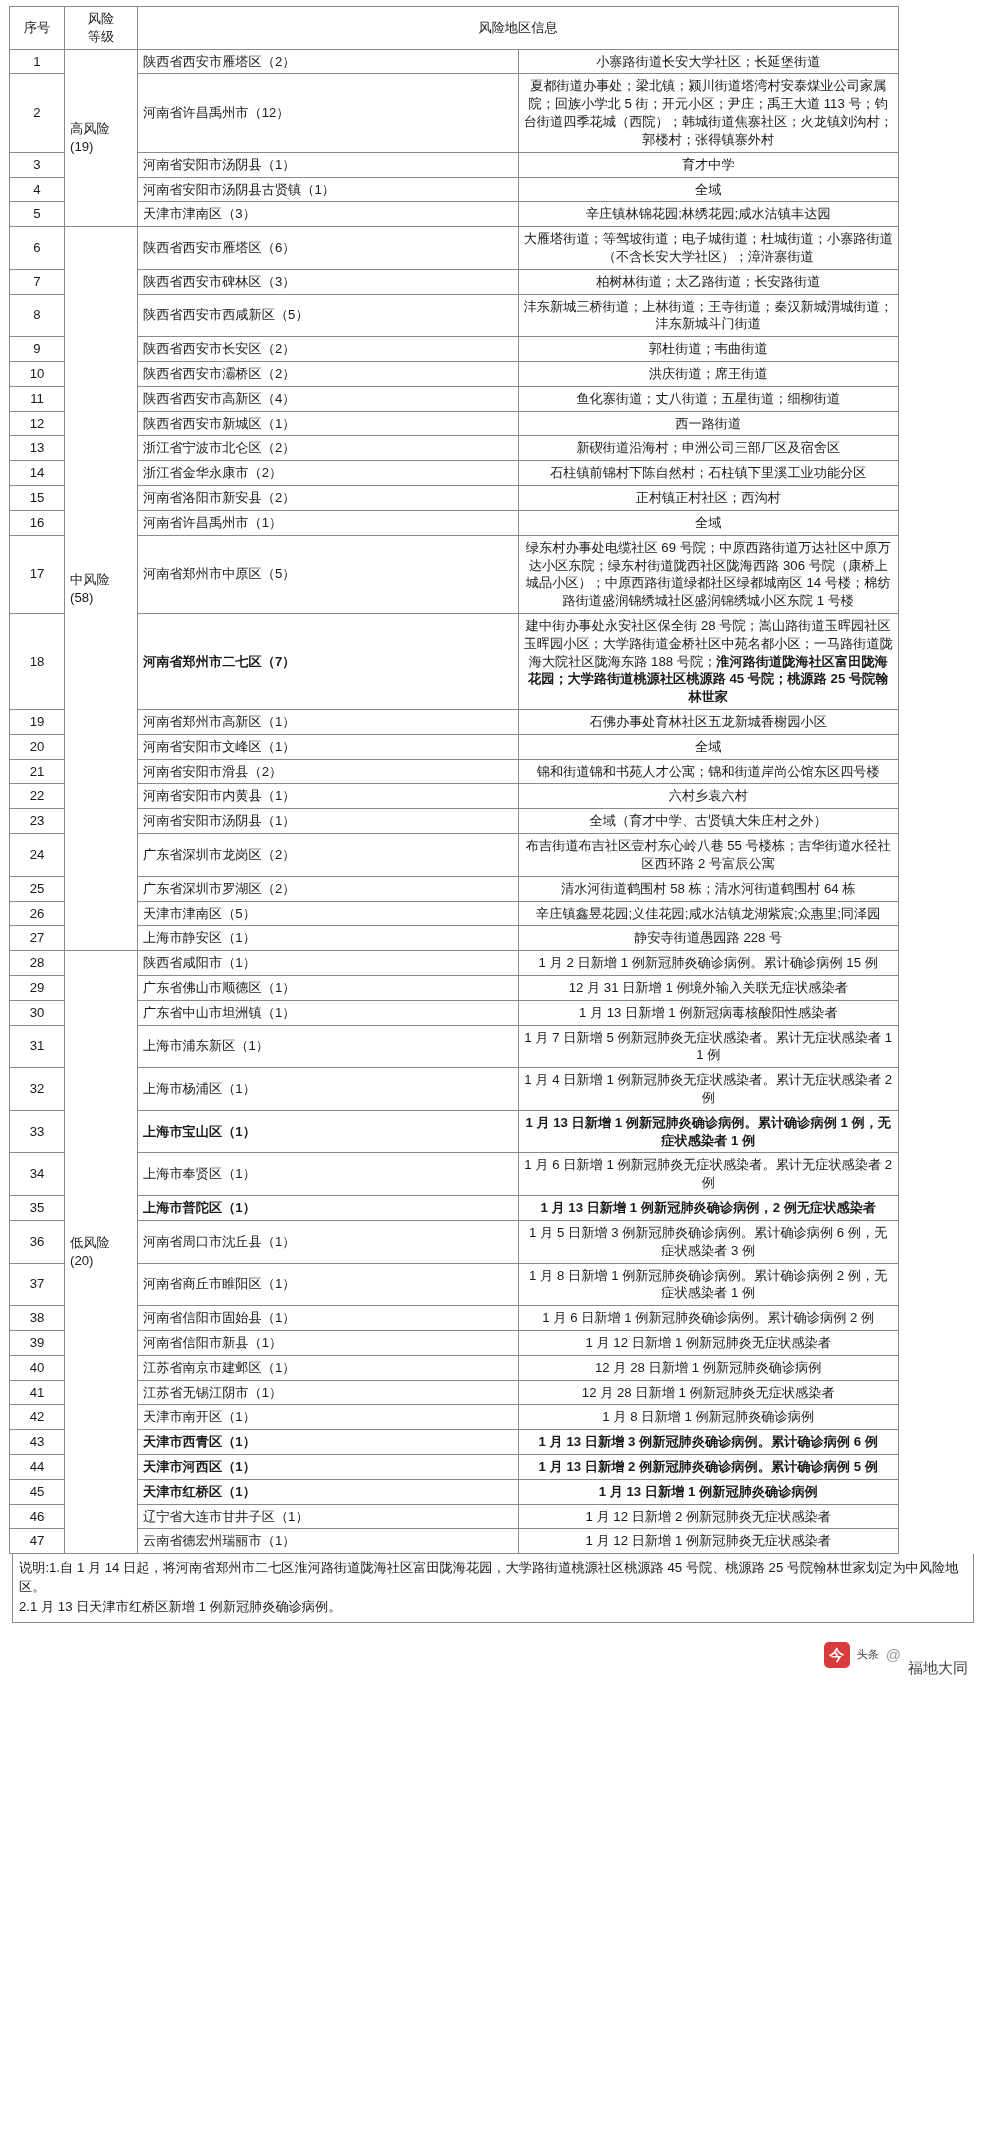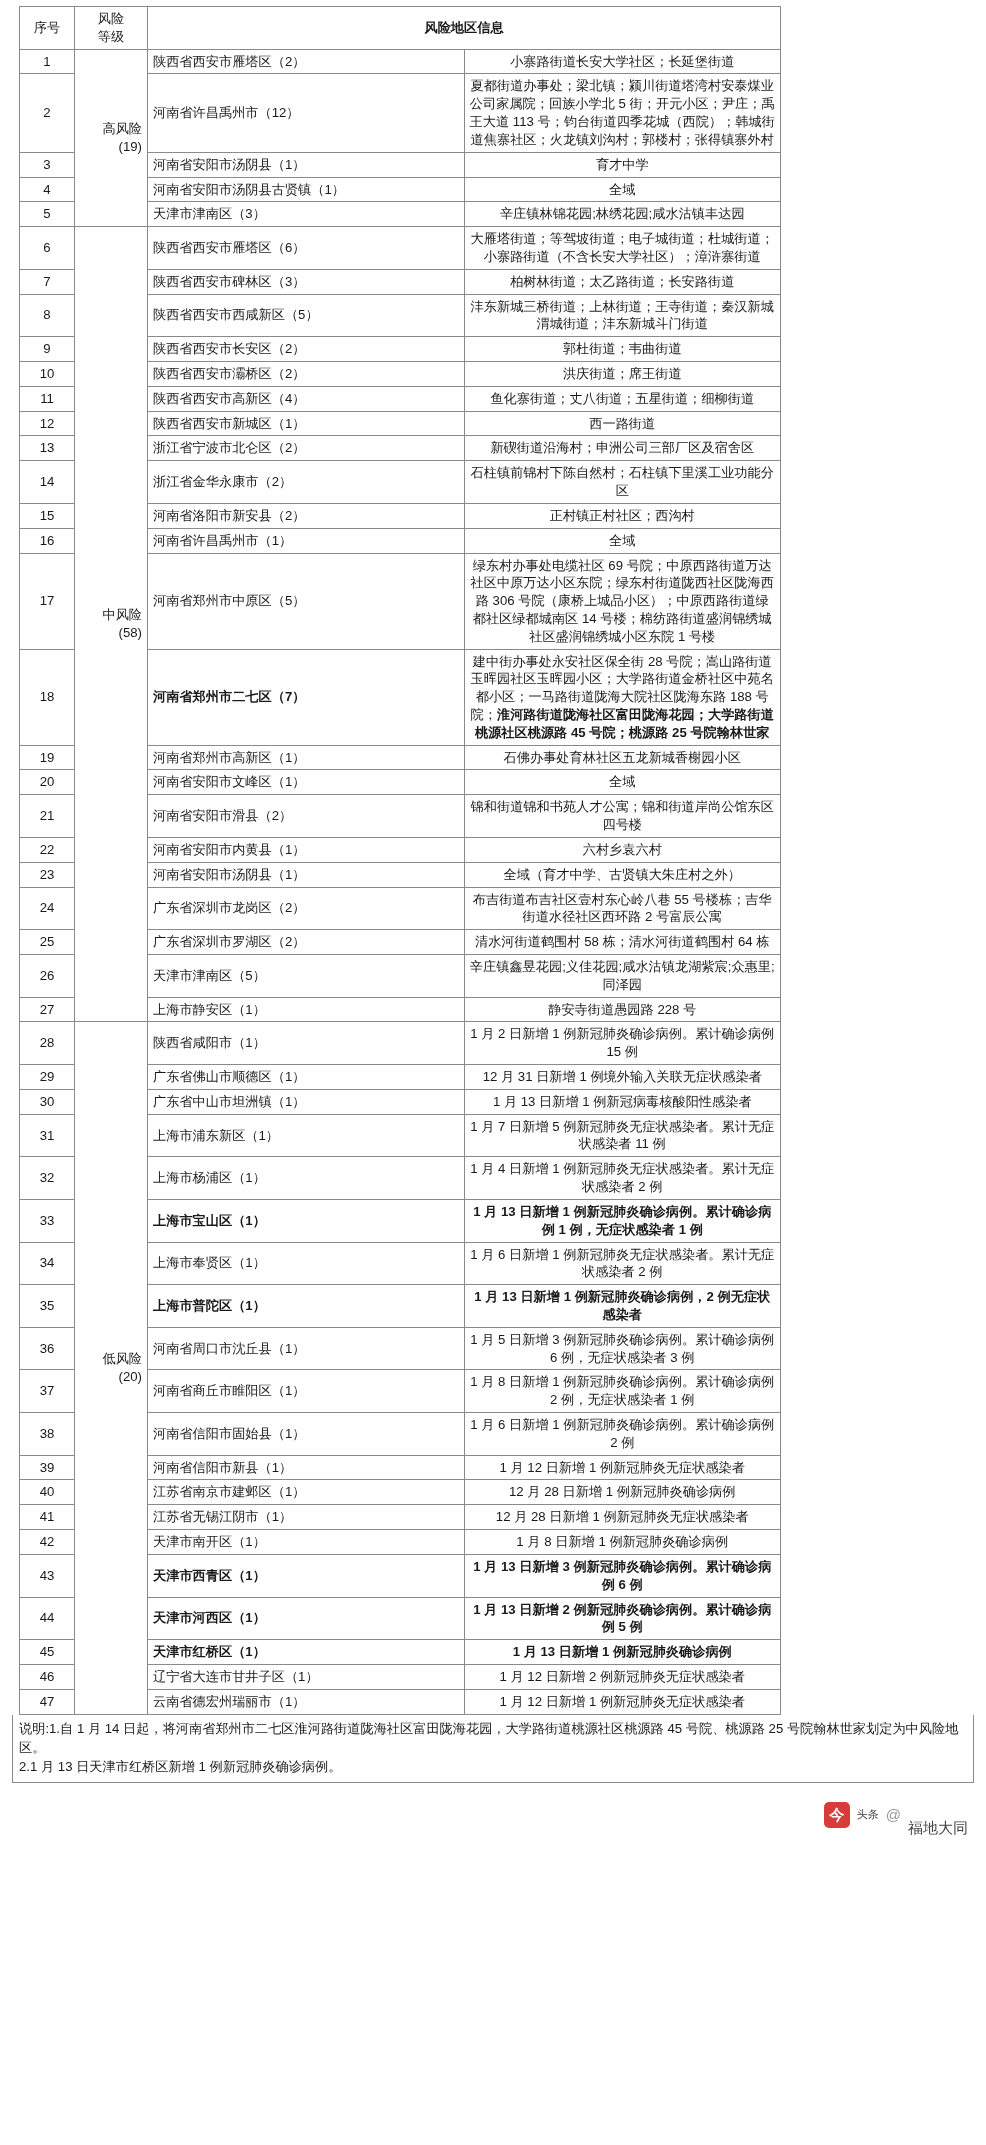--- a/index.html
+++ b/index.html
@@ -10,22 +10,22 @@
   }
   #sheet{
     width:986px;
     min-height:2145px;
     position:relative;
     background:#fff;
     box-sizing:border-box;
   }
   table.risk{
     border-collapse:collapse;
-    width:762px;
-    margin:6px 12px 0 19px;
+    width:890px;
+    margin:6px 12px 0 9px;
     table-layout:fixed;
   }
   table.risk td, table.risk th{
     border:1px solid #8a8a8a;
     padding:3px 5px;
     font-size:13.2px;
     line-height:1.35;
     vertical-align:middle;
     word-break:break-all;
     background:#fff;
@@ -33,23 +33,23 @@
   .col-no{width:44px;text-align:center;}
   .col-level{width:62px;text-align:center;}
   .col-area{width:222px;text-align:left;}
   .col-info{text-align:center;}
   th.hdr{
     text-align:center;
     font-weight:normal;
     font-size:13.5px;
     height:34px;
   }
-  th.hdr-info{font-size:14px;font-weight:bold;}
+  th.hdr-info{font-size:14px;}
   .level-cell{
-    text-align:right;
+    text-align:left;
     font-size:13.5px;
     line-height:1.3;
   }
   .b{font-weight:bold;}
   .note{
     margin:0 12px;
     width:962px;
     box-sizing:border-box;
     border:1px solid #8a8a8a;
     border-top:none;

